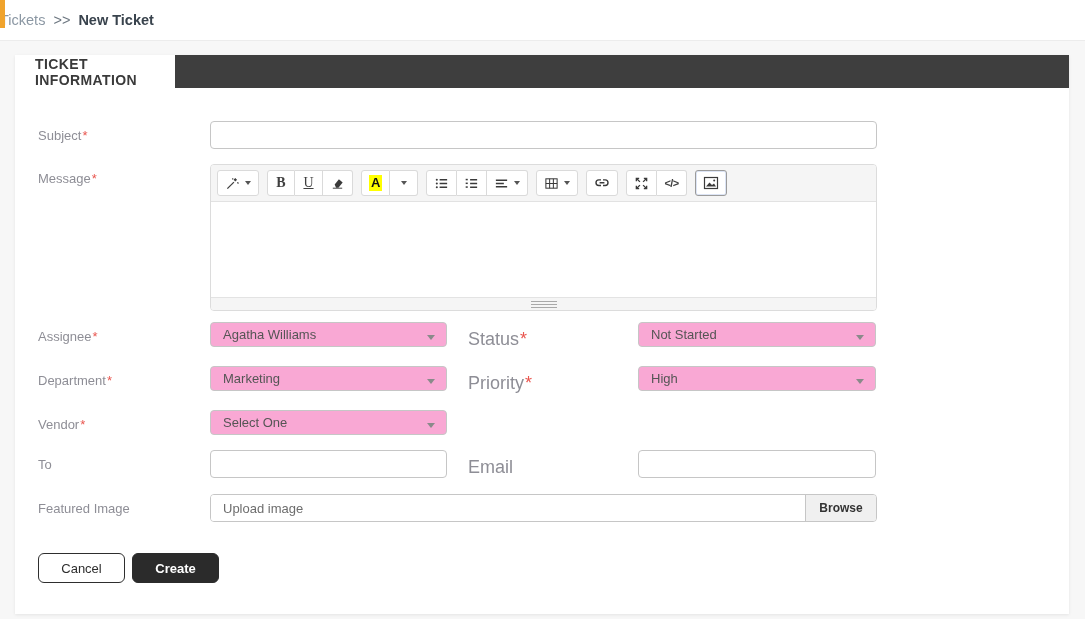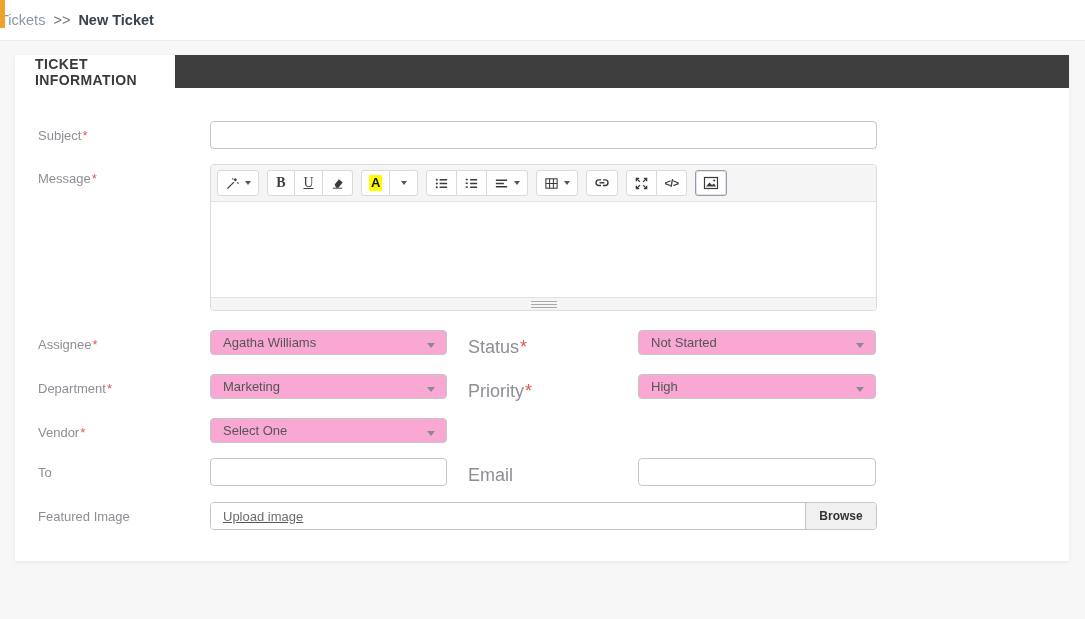--- a/index.html
+++ b/index.html
@@ -171,21 +171,20 @@
   
   .upload-group {
     display:flex; width:667px; height:28px;
     border:1px solid #c6c6c6; border-radius:4px;
     overflow:hidden; background:#fff;
   }
   .upload-group input {
     flex:1; border:none; outline:none;
     font-family:inherit; font-size:13px; color:#555;
     padding:0 12px;
-    text-decoration:underline;
   }
   .upload-group input::placeholder { color:#6d6d6d; opacity:1; }
   .browse-btn {
     width:71px;
     background:#f0f0f0;
     border:none; border-left:1px solid #c6c6c6;
     font-family:inherit; font-size:12px; color:#333;
     cursor:pointer;
     font-weight:bold;
   }
@@ -197,21 +196,21 @@
     border-radius:6px;
     font-family:inherit; font-size:13px;
     cursor:pointer;
     display:flex; align-items:center; justify-content:center;
   }
   .btn-cancel { background:#fff; border:1px solid #2e2e2e; color:#2e2e2e; }
   .btn-create { background:#2B2B2B; border:1px solid #2B2B2B; color:#fff; font-weight:600; margin-left:7px; }
 
   
   .mt15 { margin-top:15px; }
-  .mt11 { margin-top:19px; }
+  .mt11 { margin-top:11px; }
   .mt16 { margin-top:16px; }
 </style>
 </head>
 <body>
 
 <div class="topbar">
   <div class="accent-bar"></div>
   <div class="breadcrumb">
     <span class="crumb-section">Tickets</span>
     <span class="crumb-sep">&gt;&gt;</span>
@@ -441,15 +440,19 @@
     </div>
 
     <div class="row mt16">
       <div class="lbl">Featured Image</div>
       <div class="upload-group">
         <input type="text" readonly="" placeholder="Upload image" style="">
         <button class="browse-btn">Browse</button>
       </div>
     </div>
 
+    <div class="actions">
+      <button class="btn btn-cancel">Cancel</button>
+      <button class="btn btn-create">Create</button>
+    </div>
 
   </div>
 </div>
 
 </body></html>

